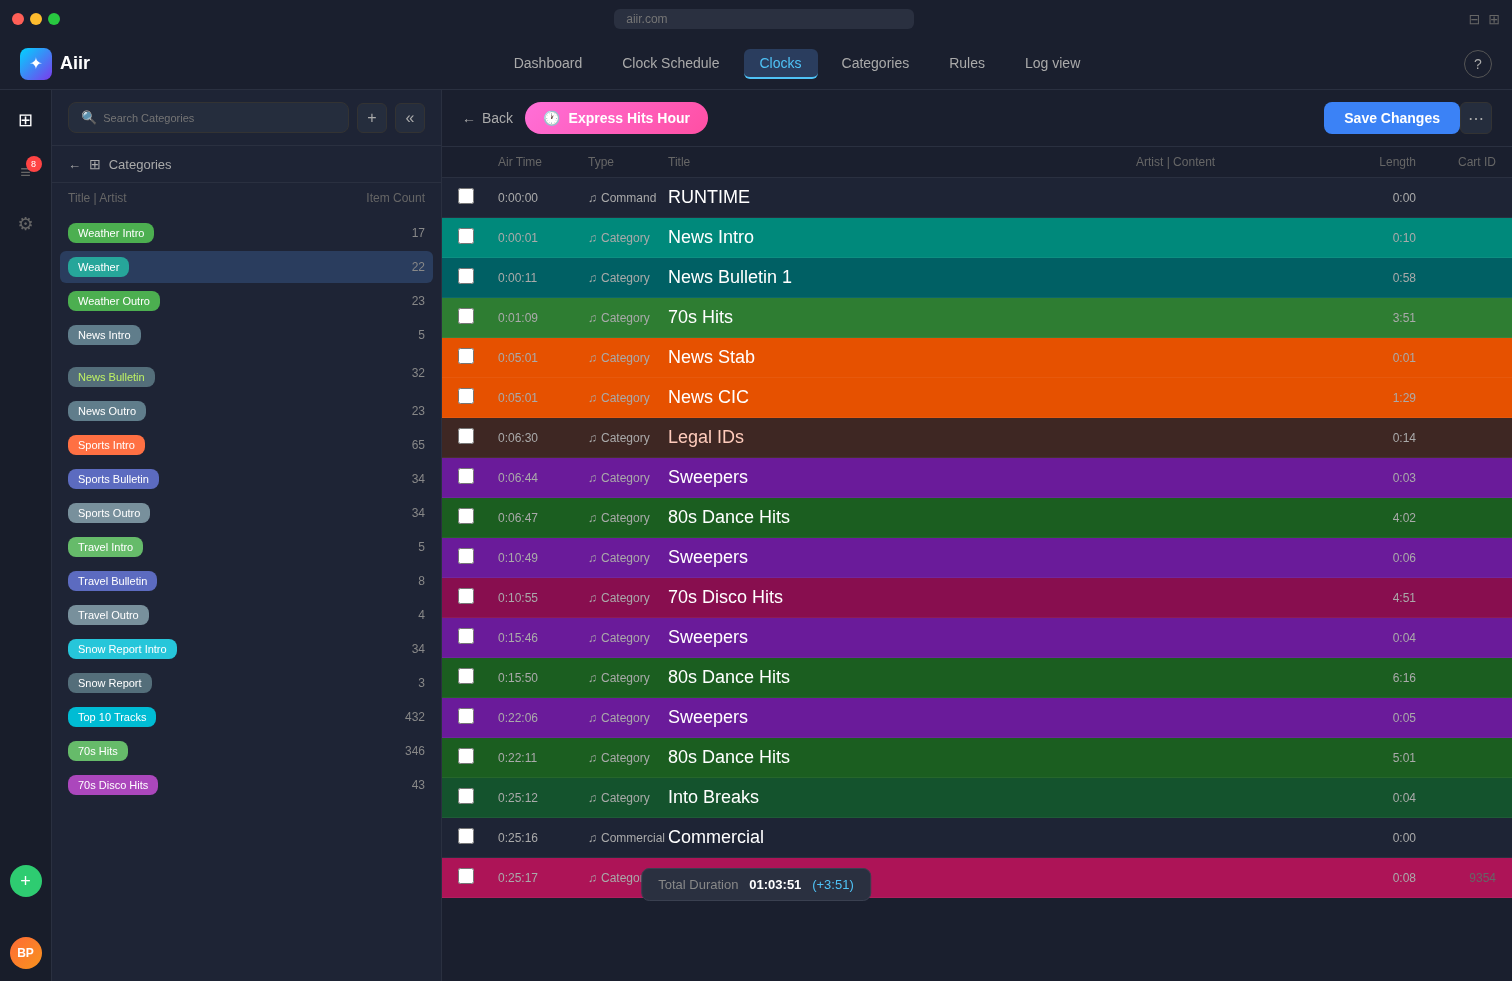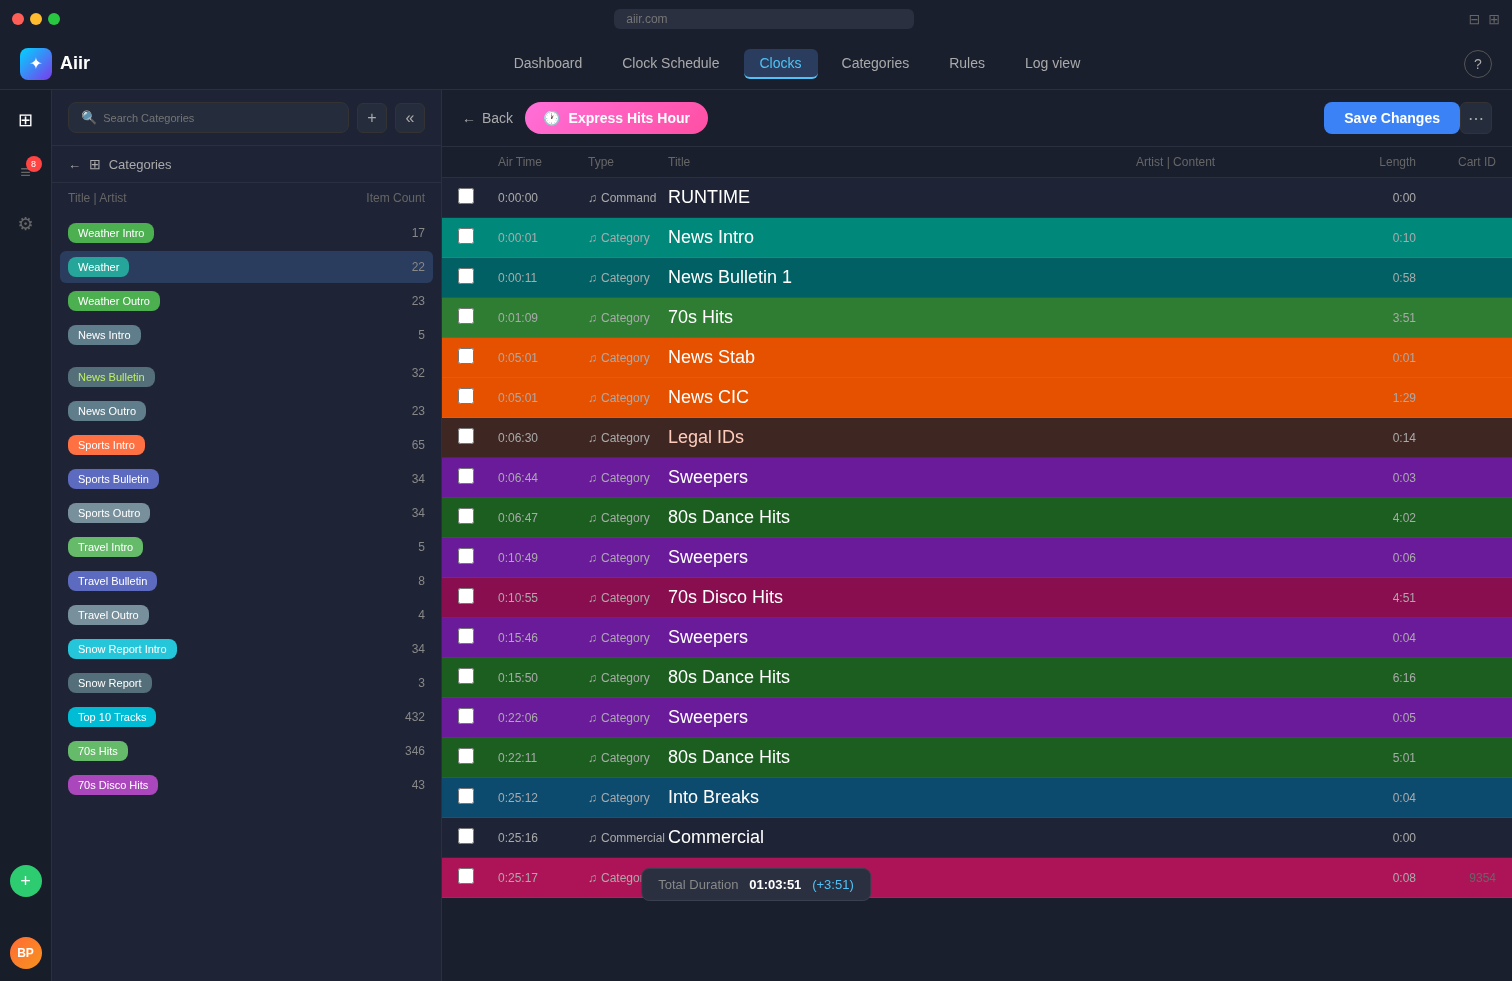--- a/index.html
+++ b/index.html
@@ -657,21 +657,21 @@
     <div><input type="checkbox" class="row-checkbox" style=""></div>
     <div class="row-airtime">0:22:11</div>
     <div class="row-type">
       <span style="color:#aaa;margin-right:4px;">♫</span>Category
     </div>
     <div class="row-title" style="color:#fff">80s Dance Hits</div>
     <div class="row-artist"></div>
     <div class="row-length">5:01</div>
     <div class="row-cartid"></div>
   </div>
-        <div class="table-row" style="background: #0c4a6e;">
+        <div class="table-row" style="background: #14532d;">
     <div><input type="checkbox" class="row-checkbox" style=""></div>
     <div class="row-airtime">0:25:12</div>
     <div class="row-type">
       <span style="color:#aaa;margin-right:4px;">♫</span>Category
     </div>
     <div class="row-title" style="color:#fff">Into Breaks</div>
     <div class="row-artist"></div>
     <div class="row-length">0:04</div>
     <div class="row-cartid"></div>
   </div>

